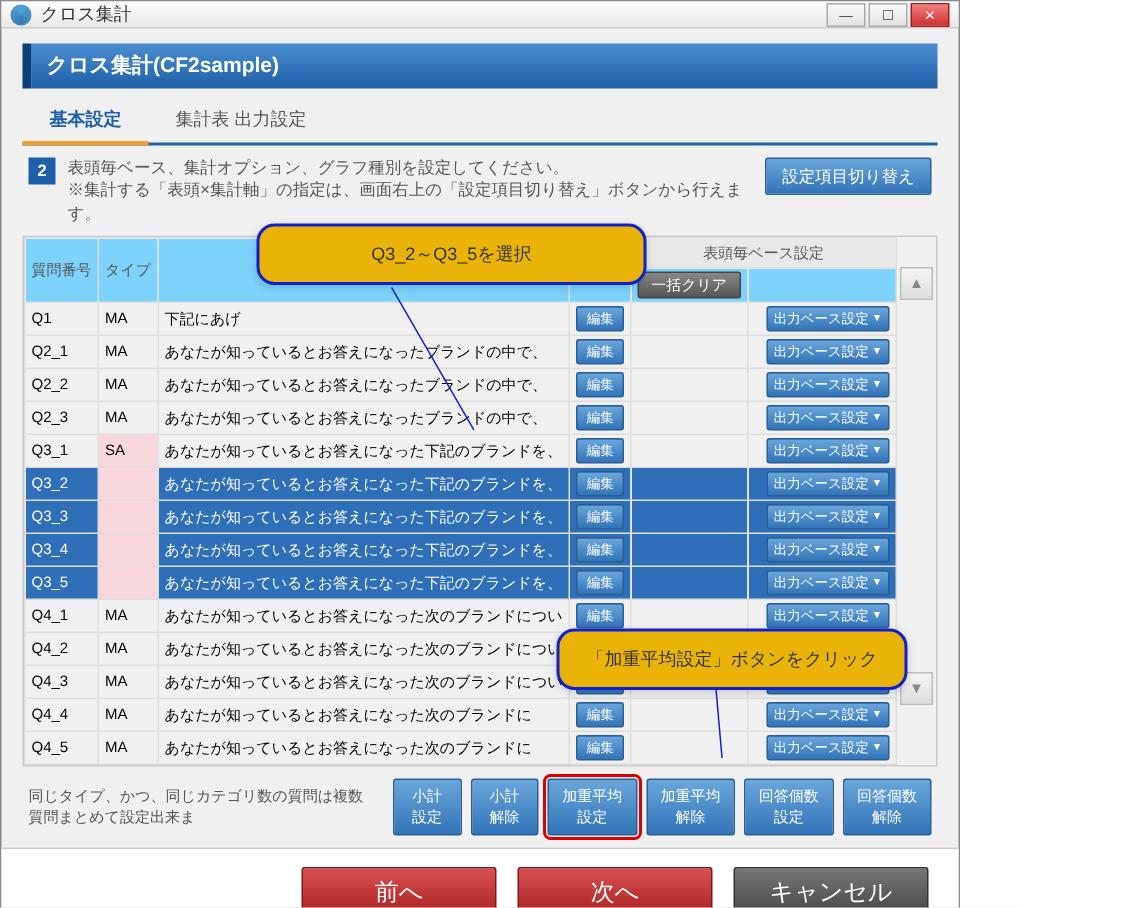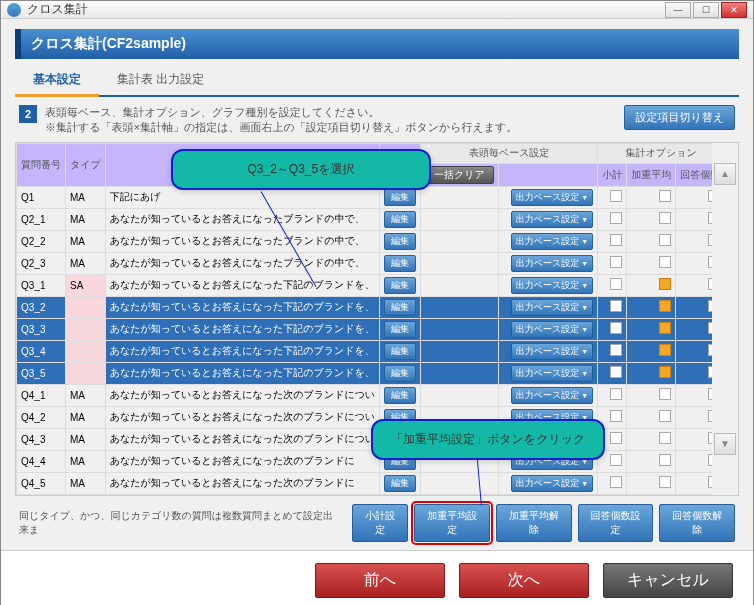--- a/index.html
+++ b/index.html
@@ -1,17 +1,17 @@
 <!DOCTYPE html>
 <html><head>
 <meta charset="utf-8">
 <style>
 * { box-sizing: border-box; margin: 0; padding: 0; }
 body { font-family: "Meiryo", "MS PGothic", sans-serif; font-size: 11px; background: #fff; }
-.window { width: 754px; height: 605px; border: 1px solid #888; background: #f0f0f0; display: flex; flex-direction: column; }
+.window { width: 640px; height: 605px; border: 1px solid #888; background: #f0f0f0; display: flex; flex-direction: column; }
 .titlebar { height: 26px; background: linear-gradient(#fdfdfd,#e8e8e8); display: flex; align-items: center; padding: 0 6px; border-bottom: 1px solid #ccc; }
 .titlebar-icon { width: 14px; height: 14px; border-radius: 50%; background: conic-gradient(#4fa0d8,#3a7cb6,#4fa0d8); margin-right: 6px; }
 .titlebar-text { flex: 1; color: #333; font-size: 12px; }
 .win-btns { display: flex; gap: 2px; }
 .win-btn { width: 26px; height: 16px; border: 1px solid #aaa; background: linear-gradient(#fafafa,#e2e2e2); display: flex; align-items: center; justify-content: center; font-size: 9px; color: #444; cursor: pointer; }
 .win-btn.close { background: linear-gradient(#f08080,#d03030); color: #fff; border-color: #a02020; }
 .content { flex: 1; padding: 10px 14px 0 14px; display: flex; flex-direction: column; position: relative; }
 .header-bar { background: linear-gradient(#4a8fd0,#1f5fa8); color: #fff; padding: 6px 10px; font-size: 14px; font-weight: bold; border-left: 6px solid #0b3f7a; }
 .tabs { display: flex; border-bottom: 2px solid #1f5fa8; margin-top: 6px; }
 .tab { padding: 6px 18px; font-size: 12px; color: #555; cursor: pointer; }
@@ -19,21 +19,21 @@
 .step-row { display: flex; align-items: flex-start; padding: 8px 4px 6px 4px; gap: 8px; }
 .step-num { width: 18px; height: 18px; background: #1f5fa8; color: #fff; display: flex; align-items: center; justify-content: center; font-weight: bold; font-size: 11px; }
 .step-text { flex: 1; font-size: 11px; color: #555; line-height: 1.4; }
 .switch-btn { background: linear-gradient(#6aa6db,#3274b8); color: #fff; border: 1px solid #2a5e96; padding: 4px 10px; font-size: 11px; cursor: pointer; border-radius: 2px; }
 .table-wrap { flex: 1; border: 1px solid #ccc; overflow: hidden; position: relative; display: flex; }
 .table-inner { flex: 1; overflow: auto; }
 .scroll-btn { width: 22px; height: 22px; border: 1px solid #bbb; background: linear-gradient(#f5f5f5,#ddd); display: flex; align-items: center; justify-content: center; color: #888; font-size: 10px; cursor: pointer; }
 .scroll-stack { display: flex; flex-direction: column; justify-content: space-between; padding: 20px 2px 40px 2px; }
 table { border-collapse: collapse; width: 100%; font-size: 10px; }
 th, td { border: 1px solid #ddd; padding: 2px 4px; height: 20px; text-align: left; white-space: nowrap; overflow: hidden; }
-th { background: #c4b5fd; font-weight: normal; color: #555; font-size: 10px; }
+th { background: #7dd3fc; font-weight: normal; color: #555; font-size: 10px; }
 th.group { background: #e8e8e8; text-align: center; }
 .col-qno { width: 40px; }
 .col-type { width: 32px; text-align: left; }
 .col-title { width: 210px; }
 .col-edit { width: 34px; text-align: center; }
 .col-base { width: 26px; }
 .col-obtn { width: 78px; text-align: center; padding-left: 12px; }
 .col-check { width: 22px; text-align: right; }
 .clear-btn { background: linear-gradient(#888,#555); color: #fff; border: 1px solid #444; padding: 1px 8px; font-size: 10px; border-radius: 2px; cursor: pointer; }
 .edit-btn { background: linear-gradient(#6aa6db,#3274b8); color: #fff; border: 1px solid #2a5e96; padding: 1px 6px; font-size: 9px; border-radius: 2px; cursor: pointer; }
@@ -45,21 +45,21 @@
 .row-sel .col-type { background: #f8d8dd; color: #333; }
 .type-sa { background: #f8d8dd !important; }
 .footer-bar { padding: 8px 4px; display: flex; align-items: center; gap: 6px; font-size: 10px; color: #555; }
 .footer-bar .spacer { flex: 1; }
 .f-btn { background: linear-gradient(#6aa6db,#3274b8); color: #fff; border: 1px solid #2a5e96; padding: 4px 8px; font-size: 10px; border-radius: 2px; cursor: pointer; }
 .f-btn.highlight { outline: 2px solid #d00; outline-offset: 1px; }
 .bottom-btns { background: #fff; border-top: 1px solid #ccc; padding: 12px 20px; display: flex; justify-content: flex-end; gap: 14px; }
 .nav-btn { width: 130px; padding: 6px 0; text-align: center; color: #fff; font-size: 16px; border: 1px solid #555; cursor: pointer; border-radius: 2px; }
 .nav-btn.red { background: linear-gradient(#d85050,#a82020); border-color: #801818; }
 .nav-btn.grey { background: linear-gradient(#777,#444); border-color: #333; }
-.callout { position: absolute; background: #14b8a6; border: 2px solid #1020d0; border-radius: 12px; padding: 10px 18px; font-size: 12px; color: #333; z-index: 10; box-shadow: 0 2px 6px rgba(0,0,0,0.15); }
+.callout { position: absolute; background: #eab308; border: 2px solid #1020d0; border-radius: 12px; padding: 10px 18px; font-size: 12px; color: #333; z-index: 10; box-shadow: 0 2px 6px rgba(0,0,0,0.15); }
 .callout-line { position: absolute; border-top: 1.5px solid #1020d0; z-index: 9; transform-origin: left center; }
 </style>
 </head>
 <body>
 
 <div class="window">
   <div class="titlebar">
     <div class="titlebar-icon"></div>
     <div class="titlebar-text">クロス集計</div>
     <div class="win-btns">
@@ -269,20 +269,21 @@
       <div class="scroll-stack">
         <div class="scroll-btn">▲</div>
         <div class="scroll-btn">▼</div>
       </div>
     </div>
 
     <div class="footer-bar">
       <span>同じタイプ、かつ、同じカテゴリ数の質問は複数質問まとめて設定出来ま</span>
       <span class="spacer"></span>
       <button class="f-btn">小計設定</button>
+      <button class="f-btn">小計解除</button>
       <button class="f-btn highlight">加重平均設定</button>
       <button class="f-btn">加重平均解除</button>
       <button class="f-btn">回答個数設定</button>
       <button class="f-btn">回答個数解除</button>
     </div>
 
     <div class="callout" style="left:170px; top:130px; width:260px; text-align:center;">Q3_2～Q3_5を選択</div>
     <div class="callout-line" style="left:260px; top:172px; width:110px; transform:rotate(60deg);"></div>
 
     <div class="callout" style="left:370px; top:400px;">「加重平均設定」ボタンをクリック</div>

